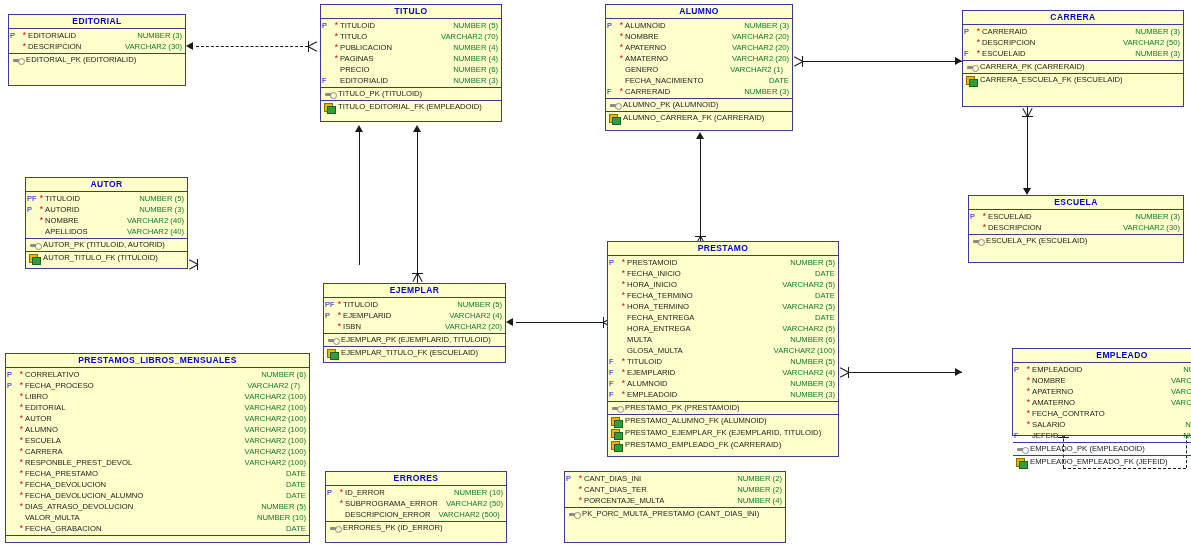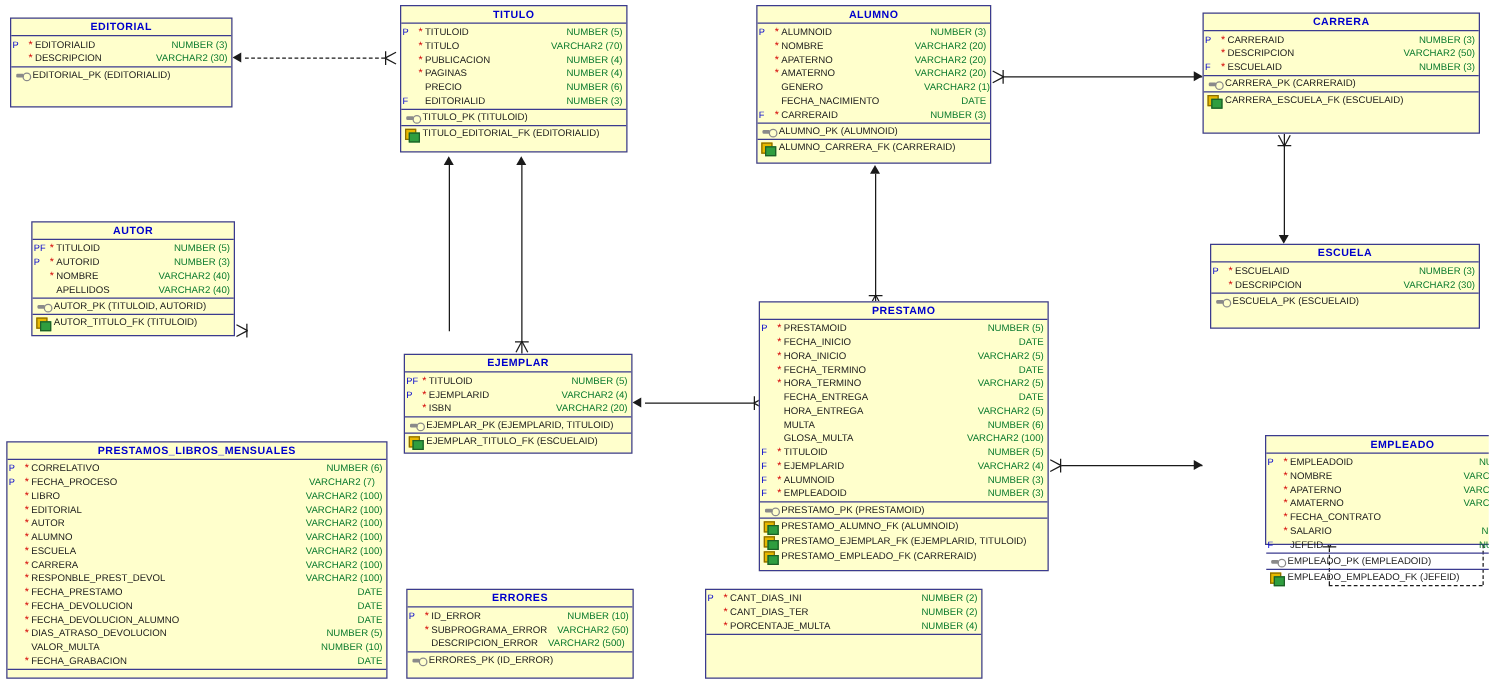--- a/index.html
+++ b/index.html
@@ -242,21 +242,21 @@
         </div>
         <div class="keys">
           <div class="krow">
             <span class="ico pk"></span>
             <span>TITULO_PK (TITULOID)</span>
           </div>
         </div>
         <div class="keys">
           <div class="krow">
             <span class="ico fk"></span>
-            <span>TITULO_EDITORIAL_FK (EDITORIALID)</span>
+            <span>TITULO_EDITORIAL_FK (EMPLEADOID)</span>
           </div>
         </div>
       </div>
       <div class="tbl" style="left: 605px; top: 4px; width: 188px; height: 127px;">
         <div class="title">ALUMNO</div>
         <div class="cols">
           <div class="row">
             <span class="kf">P</span>
             <span class="nn">*</span>
             <span class="cname">ALUMNOID</span>
@@ -282,21 +282,21 @@
             <span class="nn">*</span>
             <span class="cname">AMATERNO</span>
             <span style="flex: 1 1 auto; min-width: 8px;"></span>
             <span class="ctype" style="padding-right: 3px;">VARCHAR2 (20)</span>
           </div>
           <div class="row">
             <span class="kf"></span>
             <span class="nn"></span>
             <span class="cname">GENERO</span>
             <span style="flex: 1 1 auto; min-width: 8px;"></span>
-            <span class="ctype" style="padding-right: 0;">VARCHAR2 (1)</span>
+            <span class="ctype" style="padding-right: 9px;">VARCHAR2 (1)</span>
           </div>
           <div class="row">
             <span class="kf"></span>
             <span class="nn"></span>
             <span class="cname">FECHA_NACIMIENTO</span>
             <span style="flex: 1 1 auto; min-width: 8px;"></span>
             <span class="ctype" style="padding-right: 3px;">DATE</span>
           </div>
           <div class="row">
             <span class="kf">F</span>
@@ -806,16 +806,22 @@
             <span class="ctype" style="padding-right: 3px;">NUMBER (2)</span>
           </div>
           <div class="row">
             <span class="kf"></span>
             <span class="nn">*</span>
             <span class="cname">PORCENTAJE_MULTA</span>
             <span style="flex: 1 1 auto; min-width: 8px;"></span>
             <span class="ctype" style="padding-right: 3px;">NUMBER (4)</span>
           </div>
         </div>
+        <div class="keys">
+          <div class="krow">
+            <span class="ico pk"></span>
+            <span>PK_PORC_MULTA_PRESTAMO (CANT_DIAS_INI)</span>
+          </div>
+        </div>
       </div>
     </div>
 
 </div>
 
 </body></html>

